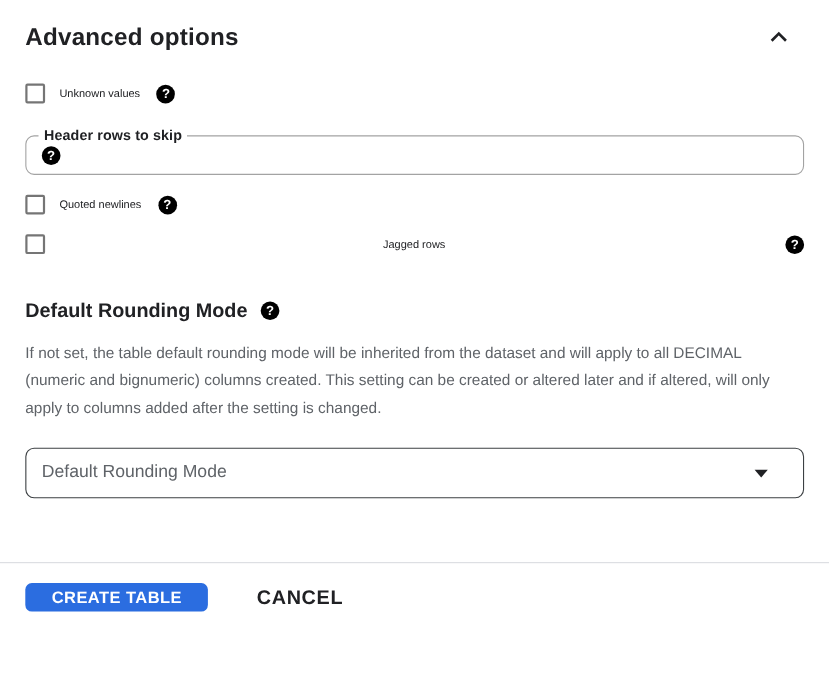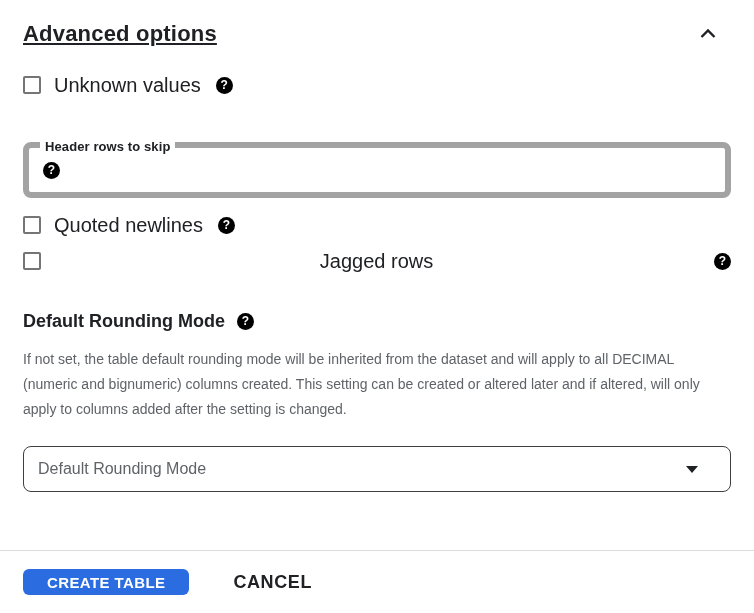--- a/index.html
+++ b/index.html
@@ -12,55 +12,55 @@
     overflow: hidden;
   }
   .panel { padding: 0 23px; }
 
   
   .section-header {
     display: flex; align-items: center; justify-content: space-between;
     padding-top: 19px; height: 48px;
   }
   .section-title {
-    font-size: 22px; font-weight: 700; letter-spacing: 0.2px; margin: 0; text-decoration: underline;
+    font-size: 22px; font-weight: 700; letter-spacing: 0.2px; margin: 0;
   }
   .collapse-btn {
     width: 30px; height: 30px; border: none; background: transparent;
     display: flex; align-items: center; justify-content: center;
     cursor: pointer; padding: 0; margin-right: 8px;
   }
 
   
   .check-row {
     display: flex; align-items: center; height: 22px;
   }
   .row-unknown { margin-top: 26px; }
   .row-quoted  { margin-top: 16px; }
   .row-jagged  { margin-top: 14px; justify-content: space-between; }
   .checkbox {
     width: 18px; height: 18px; flex: 0 0 18px;
     border: 2px solid #757575; border-radius: 2px; background: #fff;
     cursor: pointer;
   }
   .check-label {
-    font-size: 20px; margin-left: 13px; margin-right: 15px; color: #202124;
+    font-size: 10px; margin-left: 13px; margin-right: 15px; color: #202124;
   }
   .help-icon {
     width: 17px; height: 17px; border-radius: 50%;
     background: #000000; color: #ffffff;
     font-size: 12px; font-weight: 700; line-height: 1;
     display: inline-flex; align-items: center; justify-content: center;
     cursor: pointer; flex: 0 0 17px; user-select: none;
   }
 
   
   .outlined-field {
-    position: relative; margin-top: 46px;
-    height: 56px; border: 6px solid #a3a3a3; border-radius: 8px;
+    position: relative; margin-top: 27px;
+    height: 36px; border: 1px solid #a3a3a3; border-radius: 8px;
     display: flex; align-items: center; padding: 0 14px;
   }
   .float-label {
     position: absolute; top: -9px; left: 11px;
     background: #ffffff; padding: 0 5px;
     font-size: 13px; font-weight: 700; color: #202124; letter-spacing: 0.1px;
   }
   .field-input {
     border: none; outline: none; flex: 1 1 auto;
     font-family: "Liberation Sans", sans-serif;

